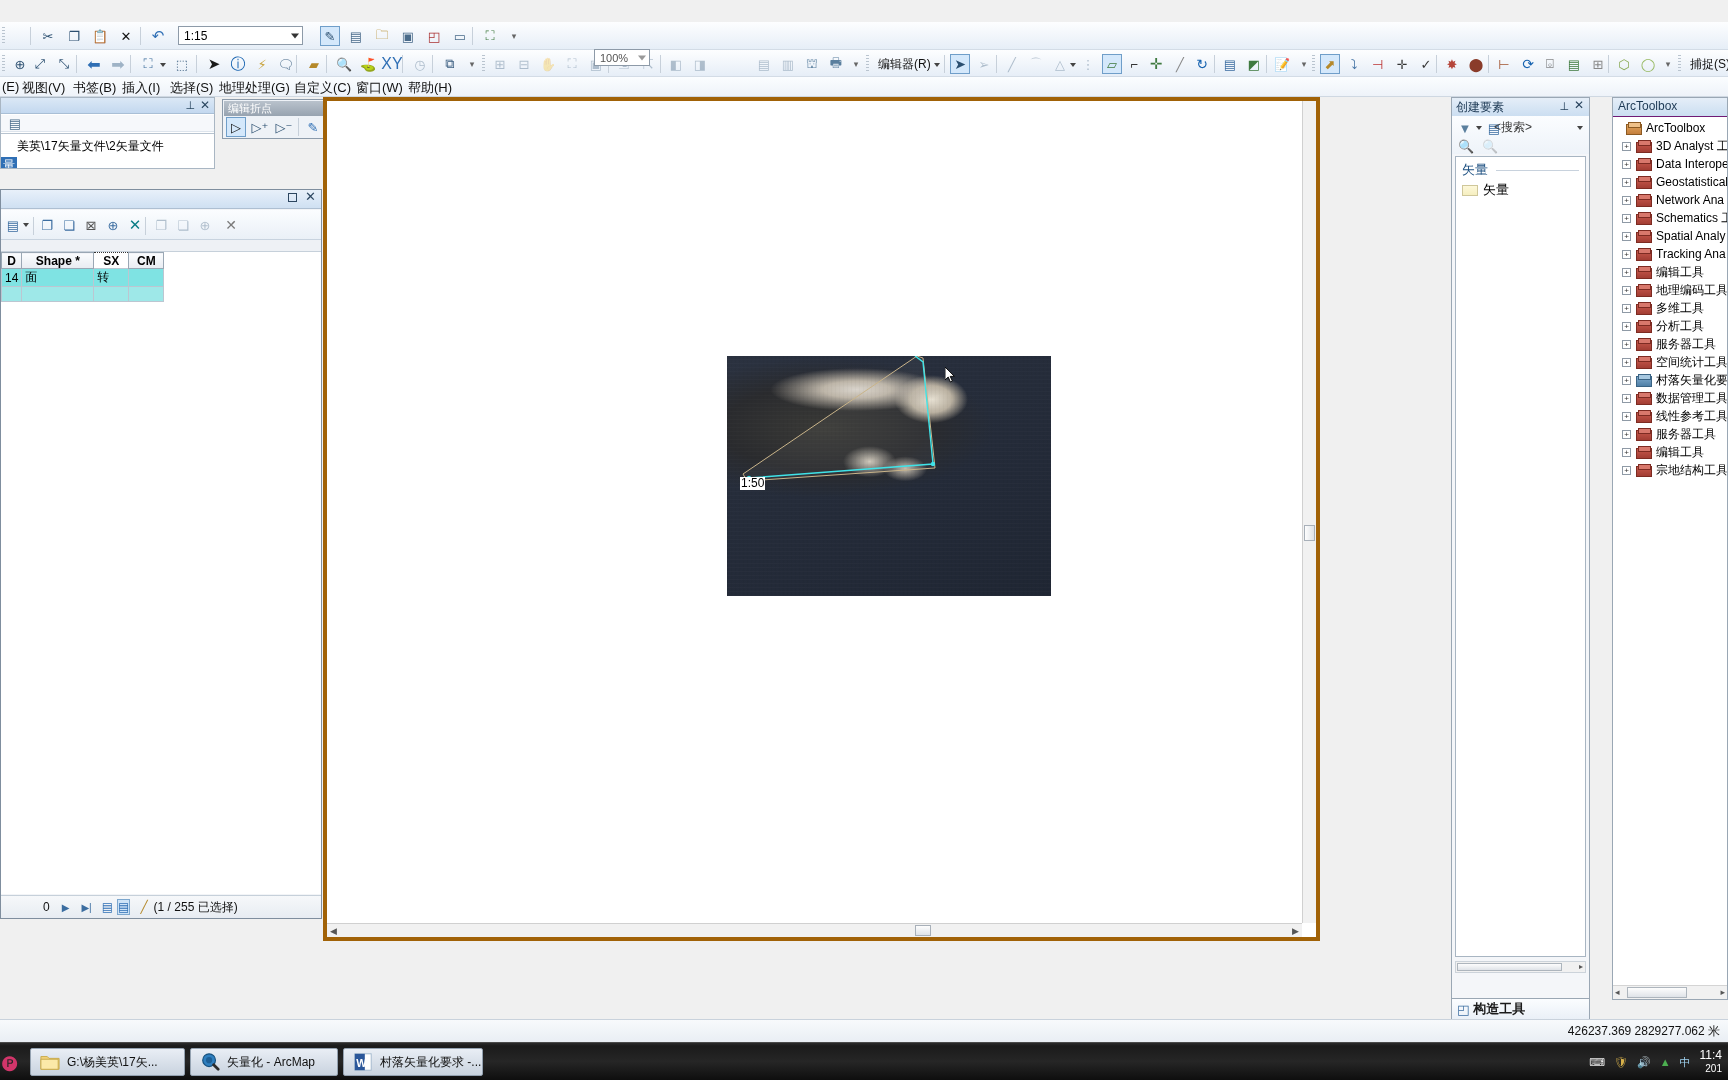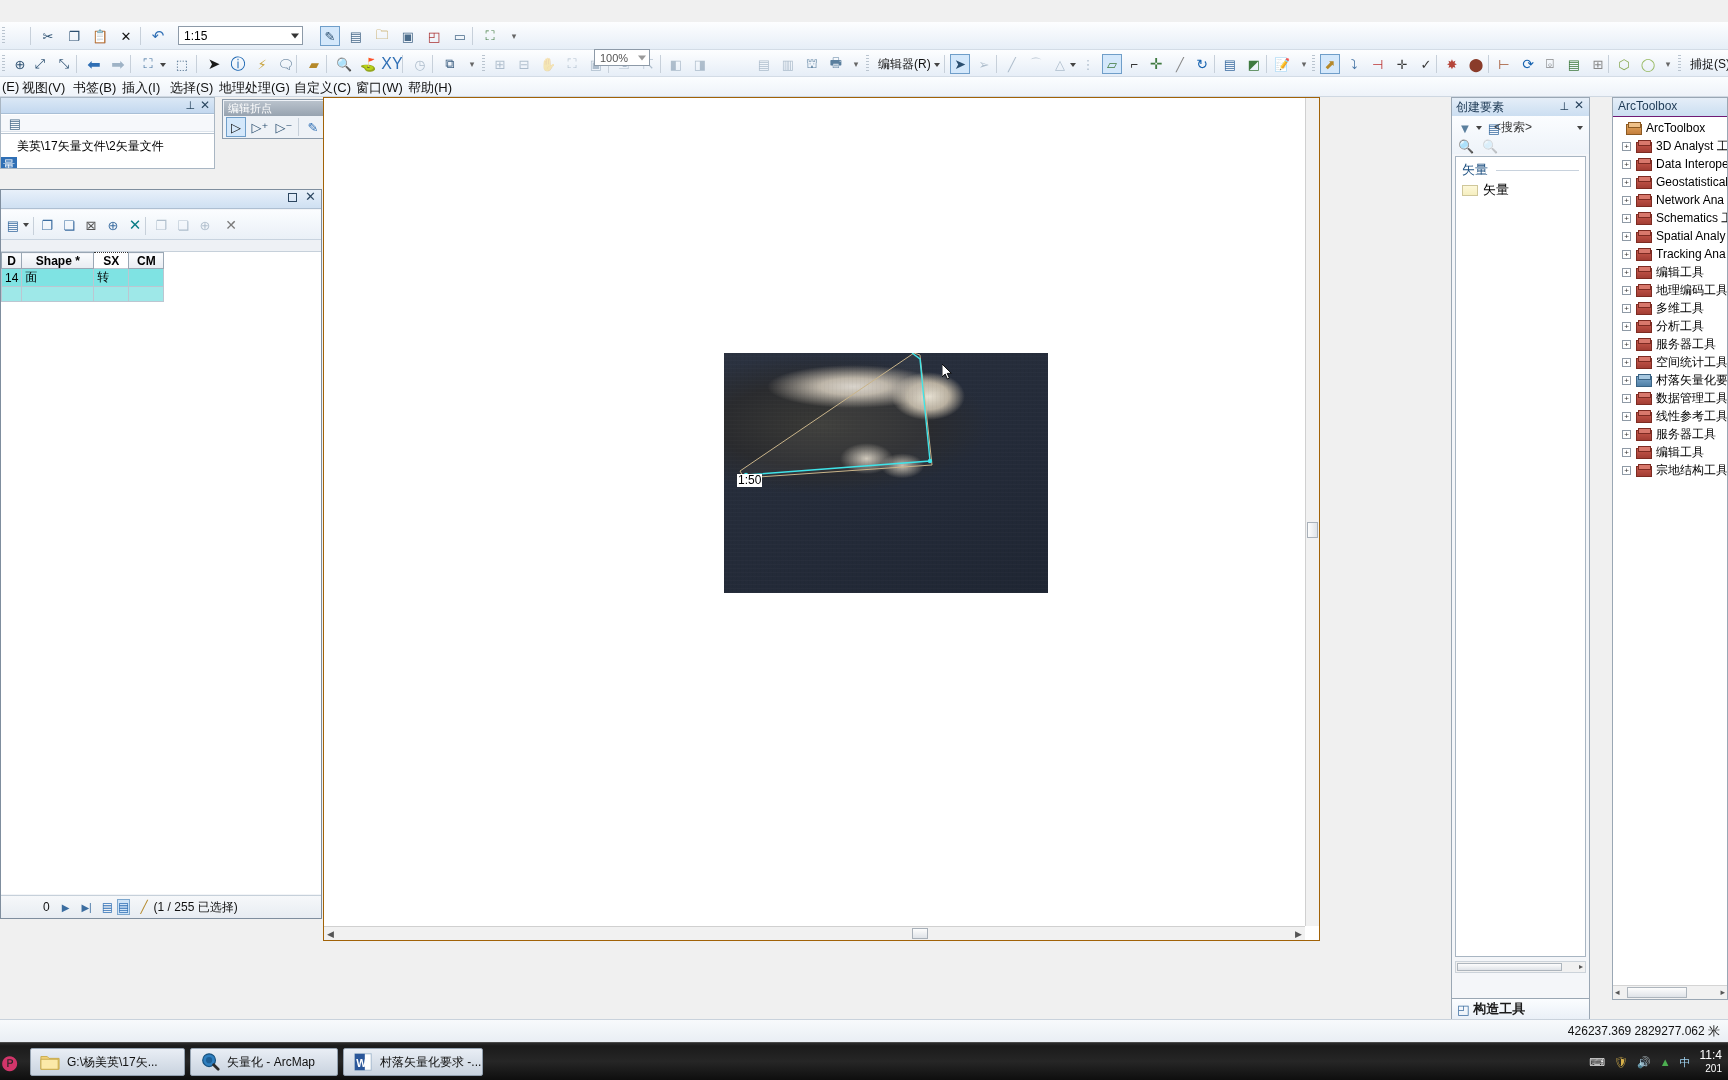--- a/index.html
+++ b/index.html
@@ -102,21 +102,21 @@
   }
   table.atbl th.sel { border:1px dotted #333; background:#fff; }
   table.atbl td { border:1px solid #bcc6d1; height:15px; padding:0 3px; background:#9ee8e8; }
   table.atbl tr.selrow td { background:#7fe3e3; }
   .attr-status { position:absolute; left:0; bottom:0; width:100%; height:23px;
      background:linear-gradient(to bottom,#f6f8fa,#e7ecf2); border-top:1px solid #c6d0da;
      display:flex; align-items:center; font-size:12px; color:#111; }
 
   
   .map { position:absolute; left:323px; top:97px; right:408px; bottom:139px;
-         background:#ffffff; border:1px solid #a16207; overflow:hidden; }
+         background:#ffffff; border:4px solid #a16207; overflow:hidden; }
   .img-holder { position:absolute; left:400px; top:255px; width:324px; height:240px;
                 overflow:hidden; }
   .raster { position:absolute; inset:0;
      background:
        radial-gradient(ellipse 120px 30px at 40% 14%, #d9d4cc 0%, #bdb5a8 28%, rgba(60,58,55,0) 72%),
        radial-gradient(ellipse 46px 30px at 63% 18%, #e8e2d4 0%, #b9b0a0 45%, rgba(60,58,55,0) 80%),
        radial-gradient(ellipse 34px 20px at 44% 44%, #cfc8ba 0%, rgba(80,78,72,0) 78%),
        radial-gradient(ellipse 28px 16px at 55% 47%, #c4bcae 0%, rgba(80,78,72,0) 78%),
        radial-gradient(ellipse 170px 70px at 30% 30%, #3a3a37 0%, #2a2b2e 60%, rgba(34,38,48,0) 100%),
        linear-gradient(155deg,#2b3240 0%, #262d3b 35%, #232a38 65%, #1f2633 100%);

